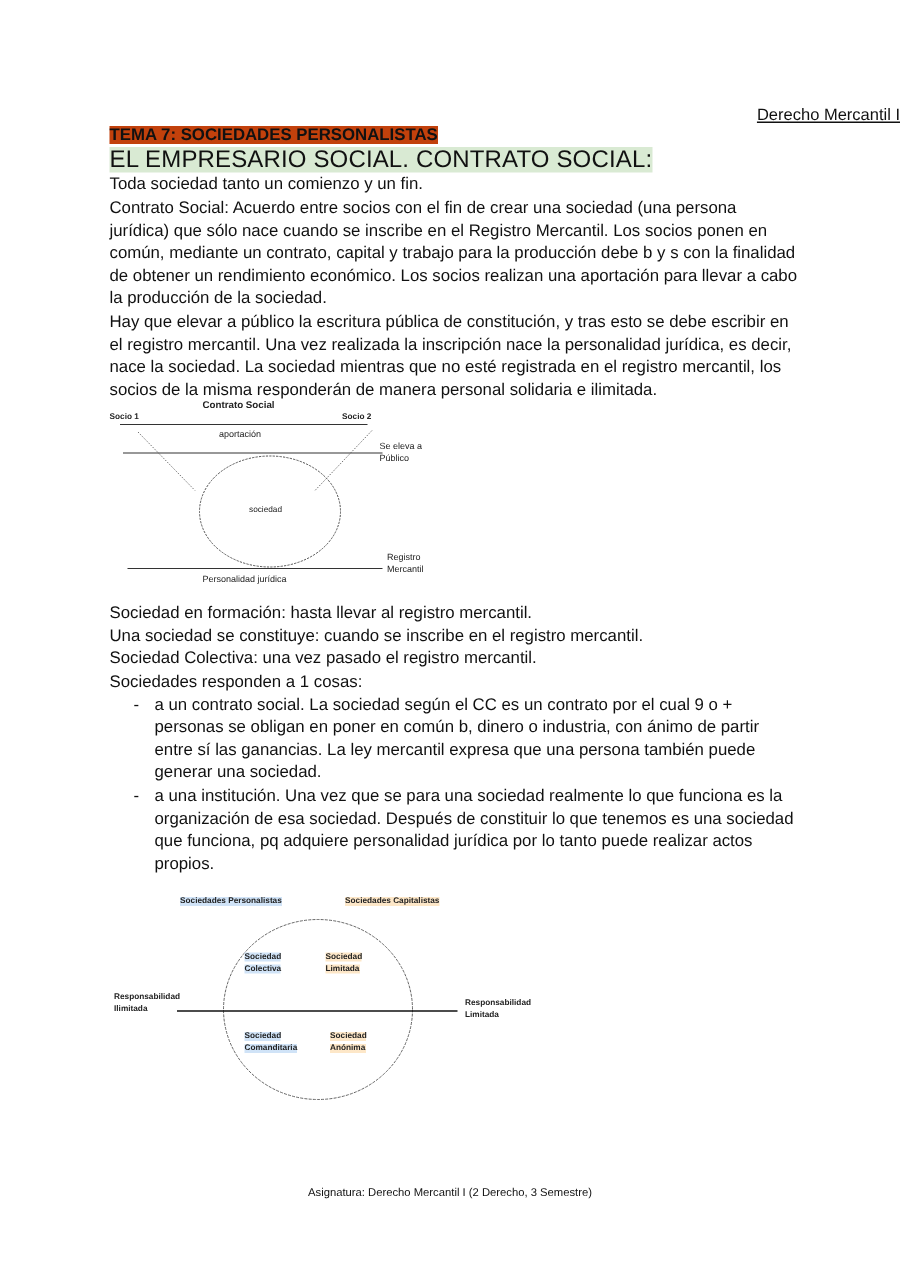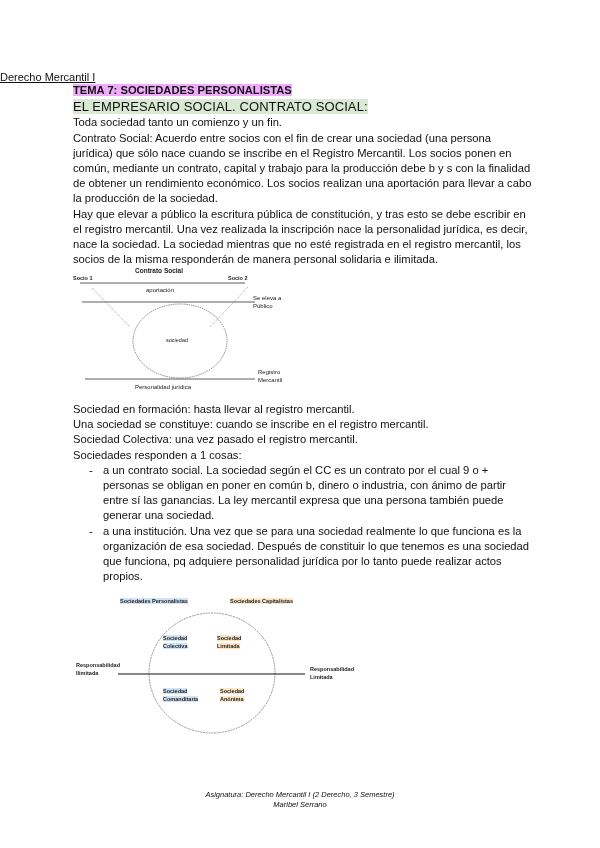--- a/index.html
+++ b/index.html
@@ -1,33 +1,33 @@
 <!DOCTYPE html>
 <html><head>
   <meta charset="utf-8">
   <style>
     * { box-sizing: border-box; margin: 0; padding: 0; }
     html, body { width: 600px; height: 848px; background: #ffffff; overflow: hidden; }
     body { font-family: "Liberation Sans", sans-serif; color: #111; position: relative; }
     .page { position: absolute; left: 0; top: 0; width: 600px; height: 848px; }
-    .doc-title { position: absolute; top: 71px; left: 0; width: 600px; text-align: left; font-size: 11px; text-decoration: underline; }
+    .doc-title { position: absolute; top: 71px; left: 0; width: 600px; text-align: right; font-size: 11px; text-decoration: underline; }
     .content { position: absolute; left: 73px; top: 83px; width: 460px; font-size: 11.2px; line-height: 15.2px; }
-    .h-tema { font-weight: bold; background: #f0abfc; display: inline; }
-    .h-sub { background: #d9ead3; display: inline; font-size: 13px; letter-spacing: 0.1px; }
+    .h-tema { font-weight: bold; background: #c2410c; display: inline; }
+    .h-sub { background: #d9ead3; display: inline; font-size: 16px; letter-spacing: 0.1px; }
     .para { display: block; }
     .bullets { list-style: none; margin-top: 0; }
     .bullets li { position: relative; padding-left: 30px; }
     .bullets li .dash { position: absolute; left: 16px; top: 0; }
     .diag1 { position: absolute; left: 70px; top: 265px; width: 260px; height: 135px; }
     .diag2 { position: absolute; left: 70px; top: 590px; width: 300px; height: 200px; }
     .d-txt { position: absolute; font-size: 6px; color: #222; white-space: nowrap; font-family: "Liberation Sans", sans-serif; }
     .d-bold { font-weight: bold; }
     .hl-blue { background: #d0e3f7; }
     .hl-orange { background: #fde7c8; }
-    .footer { position: absolute; top: 790px; left: 0; width: 600px; text-align: center; font-size: 7.5px; line-height: 10px; font-style: italic; }
+    .footer { position: absolute; top: 790px; left: 0; width: 600px; text-align: center; font-size: 7.5px; line-height: 10px; }
     svg { position: absolute; left: 0; top: 0; }
   </style>
 </head>
 <body>
 
 <div class="page">
 
   <div class="doc-title">Derecho Mercantil I</div>
 
   <div class="content">
@@ -108,16 +108,15 @@
       <span>Ilimitada</span>
     </div>
     <div class="d-txt d-bold" style="left:240px;top:76px;font-size:5.5px;line-height:7.5px;">
       <span>Responsabilidad</span><br>
       <span>Limitada</span>
     </div>
   </div>
 
   <div class="footer">
     <div>Asignatura: Derecho Mercantil I (2 Derecho, 3 Semestre)</div>
-    <div>Maribel Serrano</div>
   </div>
 
 </div>
 
 </body></html>

